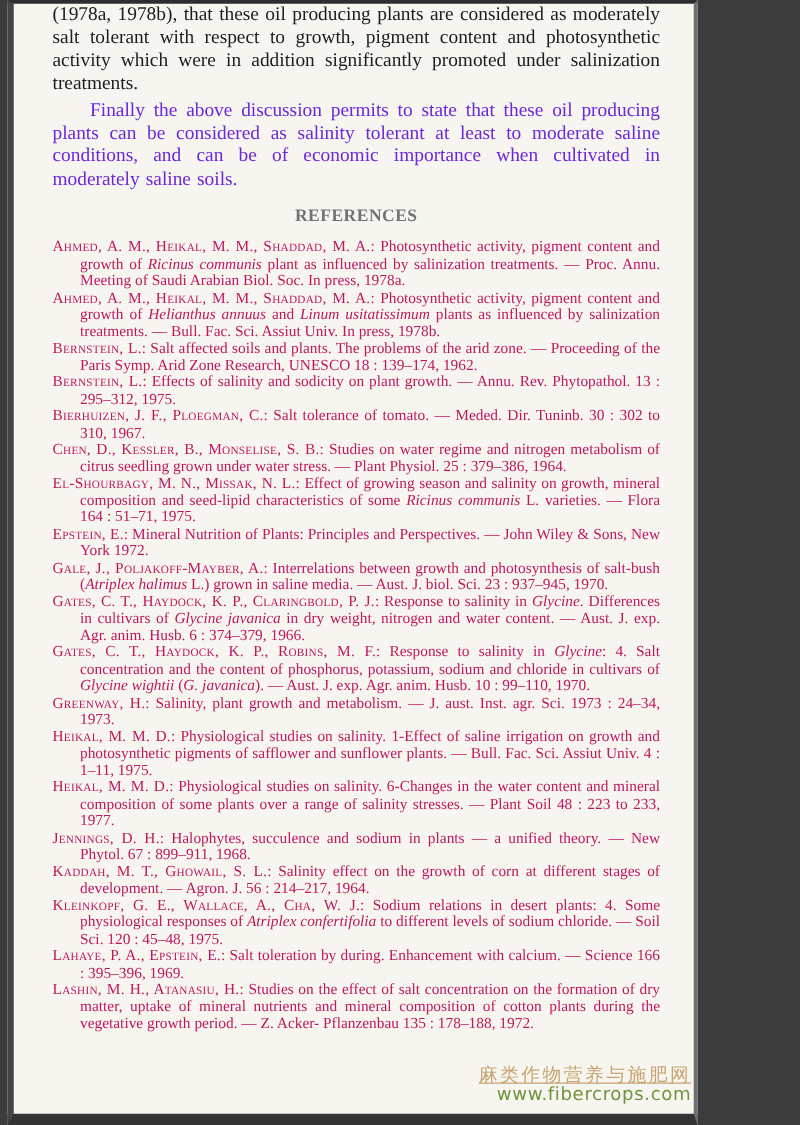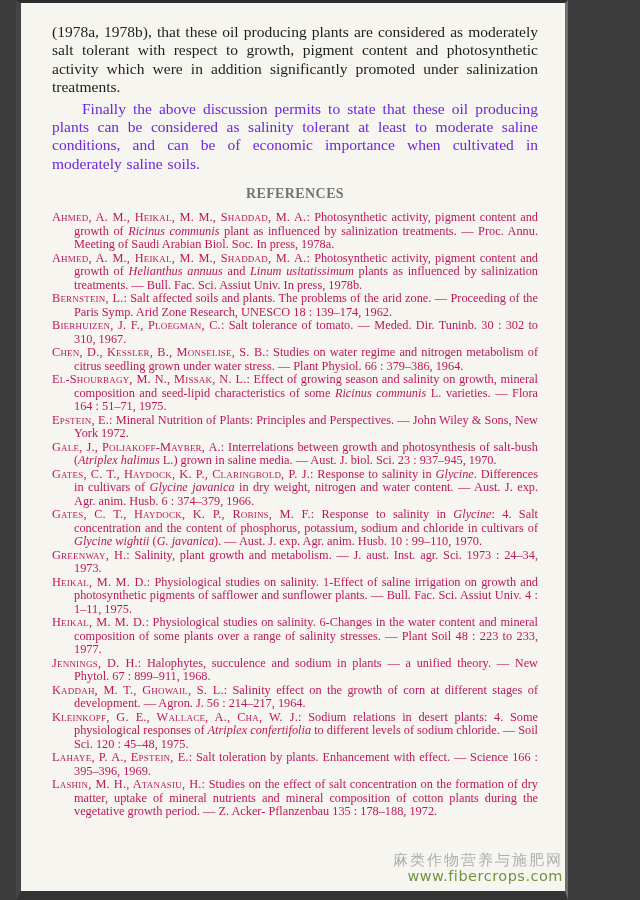--- a/index.html
+++ b/index.html
@@ -1,27 +1,27 @@
 <!DOCTYPE html>
 <html><head>
 <meta charset="utf-8">
 <style>
   html, body { margin:0; padding:0; }
   body {
     width:640px; height:900px; background:#3c3c3c; overflow:hidden; position:relative;
     font-family:"Liberation Serif", serif;
   }
   .page {
-    position:absolute; top:0; left:16px; width:552px; height:900px; box-sizing:border-box;
+    position:absolute; top:0; left:6px; width:552px; height:900px; box-sizing:border-box;
     background:#f6f5f0;
     border-top:3px solid #2e2e2e;
     border-left:5px solid #454545;
     border-right:3px solid #6e6e6e;
     border-bottom:9px solid #343434;
-    padding:20px 27px 0 31px;
+    padding:0 27px 0 31px;
   }
   .intro {
     margin:0; color:#1d1d1b; font-size:15.5px; line-height:18.4px;
     text-align:justify; word-spacing:1px;
   }
   .p2 { margin-top:3px; text-indent:30px; }
   .refs-heading {
     margin:13px 0 9px; text-align:center; color:#1d1d1b;
     font-size:14px; font-weight:bold; letter-spacing:0.4px;
   }
@@ -44,33 +44,34 @@
 <body>
 
 <div class="page" style="background: rgb(246, 245, 240);">
   <p class="intro p1" style="color: rgb(29, 29, 27);">(1978a, 1978b), that these oil producing plants are considered as moderately salt tolerant with respect to growth, pigment content and photosynthetic activity which were in addition significantly promoted under salinization treatments.</p>
   <p class="intro p2" style="color: #6d28d9;">Finally the above discussion permits to state that these oil producing plants can be considered as salinity tolerant at least to moderate saline conditions, and can be of economic importance when cultivated in moderately saline soils.</p>
   <h2 class="refs-heading" style="color: #737373;">REFERENCES</h2>
   <div class="refs" style="color: #be185d;">
       <p class="ref"><span class="sc">Ahmed, A. M., Heikal, M. M., Shaddad, M. A.</span><span>: Photosynthetic activity, pigment content and growth of </span><span class="i">Ricinus communis</span><span> plant as influenced by salinization treatments. — Proc. Annu. Meeting of Saudi Arabian Biol. Soc. In press, 1978a.</span></p>
       <p class="ref"><span class="sc">Ahmed, A. M., Heikal, M. M., Shaddad, M. A.</span><span>: Photosynthetic activity, pigment content and growth of </span><span class="i">Helianthus annuus</span><span> and </span><span class="i">Linum usitatissimum</span><span> plants as influenced by salinization treatments. — Bull. Fac. Sci. Assiut Univ. In press, 1978b.</span></p>
       <p class="ref"><span class="sc">Bernstein, L.</span><span>: Salt affected soils and plants. The problems of the arid zone. — Proceeding of the Paris Symp. Arid Zone Research, UNESCO </span><span class="b">18</span><span> : 139–174, 1962.</span></p>
+      <p class="ref"><span class="sc">Bernstein, L.</span><span>: Effects of salinity and sodicity on plant growth. — Annu. Rev. Phytopathol. </span><span class="b">13</span><span> : 295–312, 1975.</span></p>
       <p class="ref"><span class="sc">Bierhuizen, J. F., Ploegman, C.</span><span>: Salt tolerance of tomato. — Meded. Dir. Tuninb. </span><span class="b">30</span><span> : 302 to 310, 1967.</span></p>
-      <p class="ref"><span class="sc">Chen, D., Kessler, B., Monselise, S. B.</span><span>: Studies on water regime and nitrogen metabolism of citrus seedling grown under water stress. — Plant Physiol. </span><span class="b">66</span><span> : 379–386, 1964.</span></p>
+      <p class="ref"><span class="sc">Chen, D., Kessler, B., Monselise, S. B.</span><span>: Studies on water regime and nitrogen metabolism of citrus seedling grown under water stress. — Plant Physiol. </span><span class="b">25</span><span> : 379–386, 1964.</span></p>
       <p class="ref"><span class="sc">El-Shourbagy, M. N., Missak, N. L.</span><span>: Effect of growing season and salinity on growth, mineral composition and seed-lipid characteristics of some </span><span class="i">Ricinus communis</span><span> L. varieties. — Flora </span><span class="b">164</span><span> : 51–71, 1975.</span></p>
       <p class="ref"><span class="sc">Epstein, E.</span><span>: Mineral Nutrition of Plants: Principles and Perspectives. — John Wiley &amp; Sons, New York 1972.</span></p>
       <p class="ref"><span class="sc">Gale, J., Poljakoff-Mayber, A.</span><span>: Interrelations between growth and photosynthesis of salt-bush (</span><span class="i">Atriplex halimus</span><span> L.) grown in saline media. — Aust. J. biol. Sci. </span><span class="b">23</span><span> : 937–945, 1970.</span></p>
       <p class="ref"><span class="sc">Gates, C. T., Haydock, K. P., Claringbold, P. J.</span><span>: Response to salinity in </span><span class="i">Glycine</span><span>. Differences in cultivars of </span><span class="i">Glycine javanica</span><span> in dry weight, nitrogen and water content. — Aust. J. exp. Agr. anim. Husb. </span><span class="b">6</span><span> : 374–379, 1966.</span></p>
       <p class="ref"><span class="sc">Gates, C. T., Haydock, K. P., Robins, M. F.</span><span>: Response to salinity in </span><span class="i">Glycine</span><span>: 4. Salt concentration and the content of phosphorus, potassium, sodium and chloride in cultivars of </span><span class="i">Glycine wightii</span><span> (</span><span class="i">G. javanica</span><span>). — Aust. J. exp. Agr. anim. Husb. </span><span class="b">10</span><span> : 99–110, 1970.</span></p>
       <p class="ref"><span class="sc">Greenway, H.</span><span>: Salinity, plant growth and metabolism. — J. aust. Inst. agr. Sci. </span><span class="b">1973</span><span> : 24–34, 1973.</span></p>
       <p class="ref"><span class="sc">Heikal, M. M. D.</span><span>: Physiological studies on salinity. 1-Effect of saline irrigation on growth and photosynthetic pigments of safflower and sunflower plants. — Bull. Fac. Sci. Assiut Univ. </span><span class="b">4</span><span> : 1–11, 1975.</span></p>
       <p class="ref"><span class="sc">Heikal, M. M. D.</span><span>: Physiological studies on salinity. 6-Changes in the water content and mineral composition of some plants over a range of salinity stresses. — Plant Soil </span><span class="b">48</span><span> : 223 to 233, 1977.</span></p>
       <p class="ref"><span class="sc">Jennings, D. H.</span><span>: Halophytes, succulence and sodium in plants — a unified theory. — New Phytol. </span><span class="b">67</span><span> : 899–911, 1968.</span></p>
       <p class="ref"><span class="sc">Kaddah, M. T., Ghowail, S. L.</span><span>: Salinity effect on the growth of corn at different stages of development. — Agron. J. </span><span class="b">56</span><span> : 214–217, 1964.</span></p>
       <p class="ref"><span class="sc">Kleinkopf, G. E., Wallace, A., Cha, W. J.</span><span>: Sodium relations in desert plants: 4. Some physiological responses of </span><span class="i">Atriplex confertifolia</span><span> to different levels of sodium chloride. — Soil Sci. </span><span class="b">120</span><span> : 45–48, 1975.</span></p>
-      <p class="ref"><span class="sc">Lahaye, P. A., Epstein, E.</span><span>: Salt toleration by plants. Enhancement with effect. — Science </span><span class="b">166</span><span> : 395–396, 1969.</span></p>
+      <p class="ref"><span class="sc">Lahaye, P. A., Epstein, E.</span><span>: Salt toleration by during. Enhancement with calcium. — Science </span><span class="b">166</span><span> : 395–396, 1969.</span></p>
       <p class="ref"><span class="sc">Lashin, M. H., Atanasiu, H.</span><span>: Studies on the effect of salt concentration on the formation of dry matter, uptake of mineral nutrients and mineral composition of cotton plants during the vegetative growth period. — Z. Acker- Pflanzenbau </span><span class="b">135</span><span> : 178–188, 1972.</span></p>
     </div>
   <div class="watermark">
-    <div class="cn" style="color: #737373;">麻类作物营养与施肥网</div>
+    <div class="cn" style="color: #a16207; text-decoration: underline;">麻类作物营养与施肥网</div>
     <div class="url" style="color: #4d7c0f;">www.fibercrops.com</div>
   </div>
 </div>
 
 </body></html>

